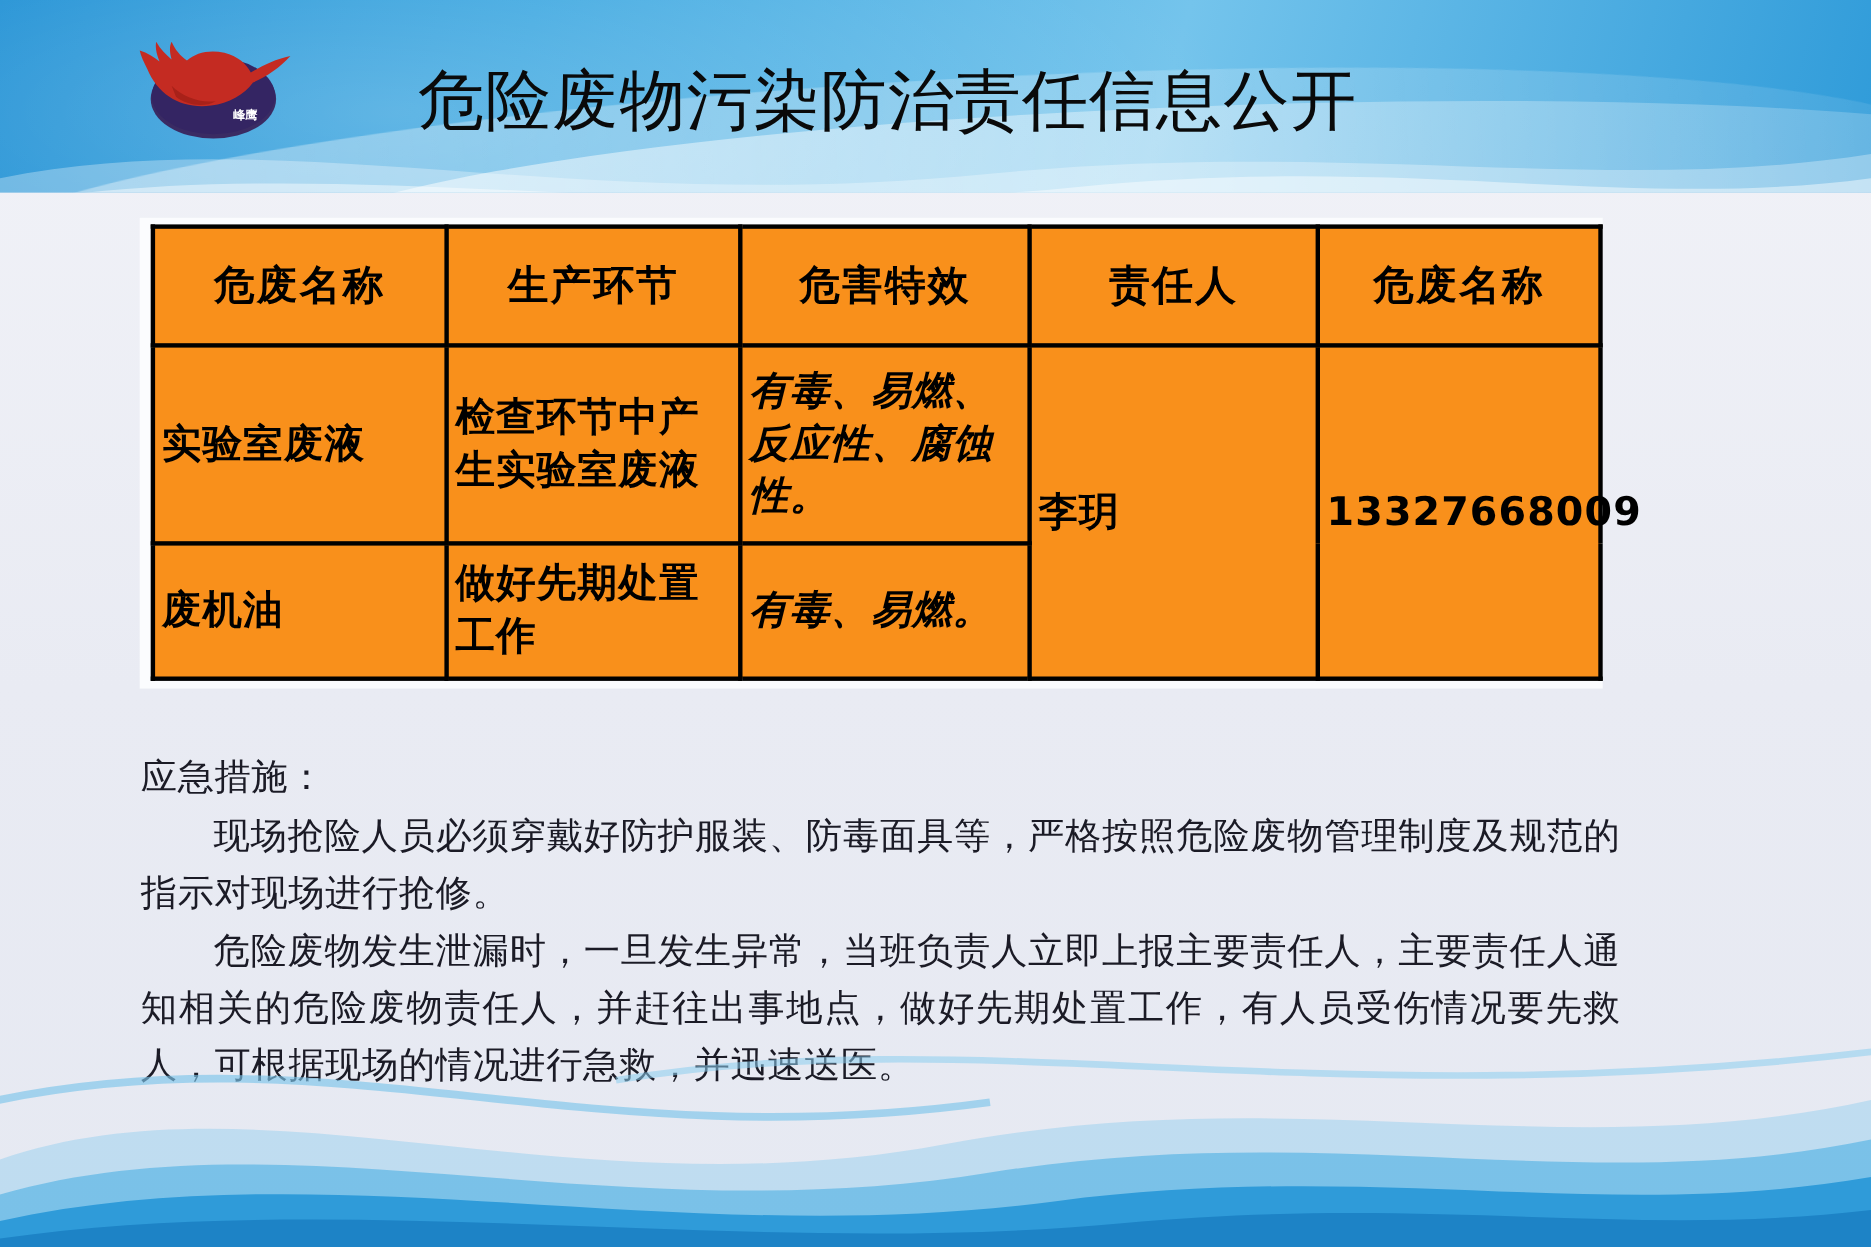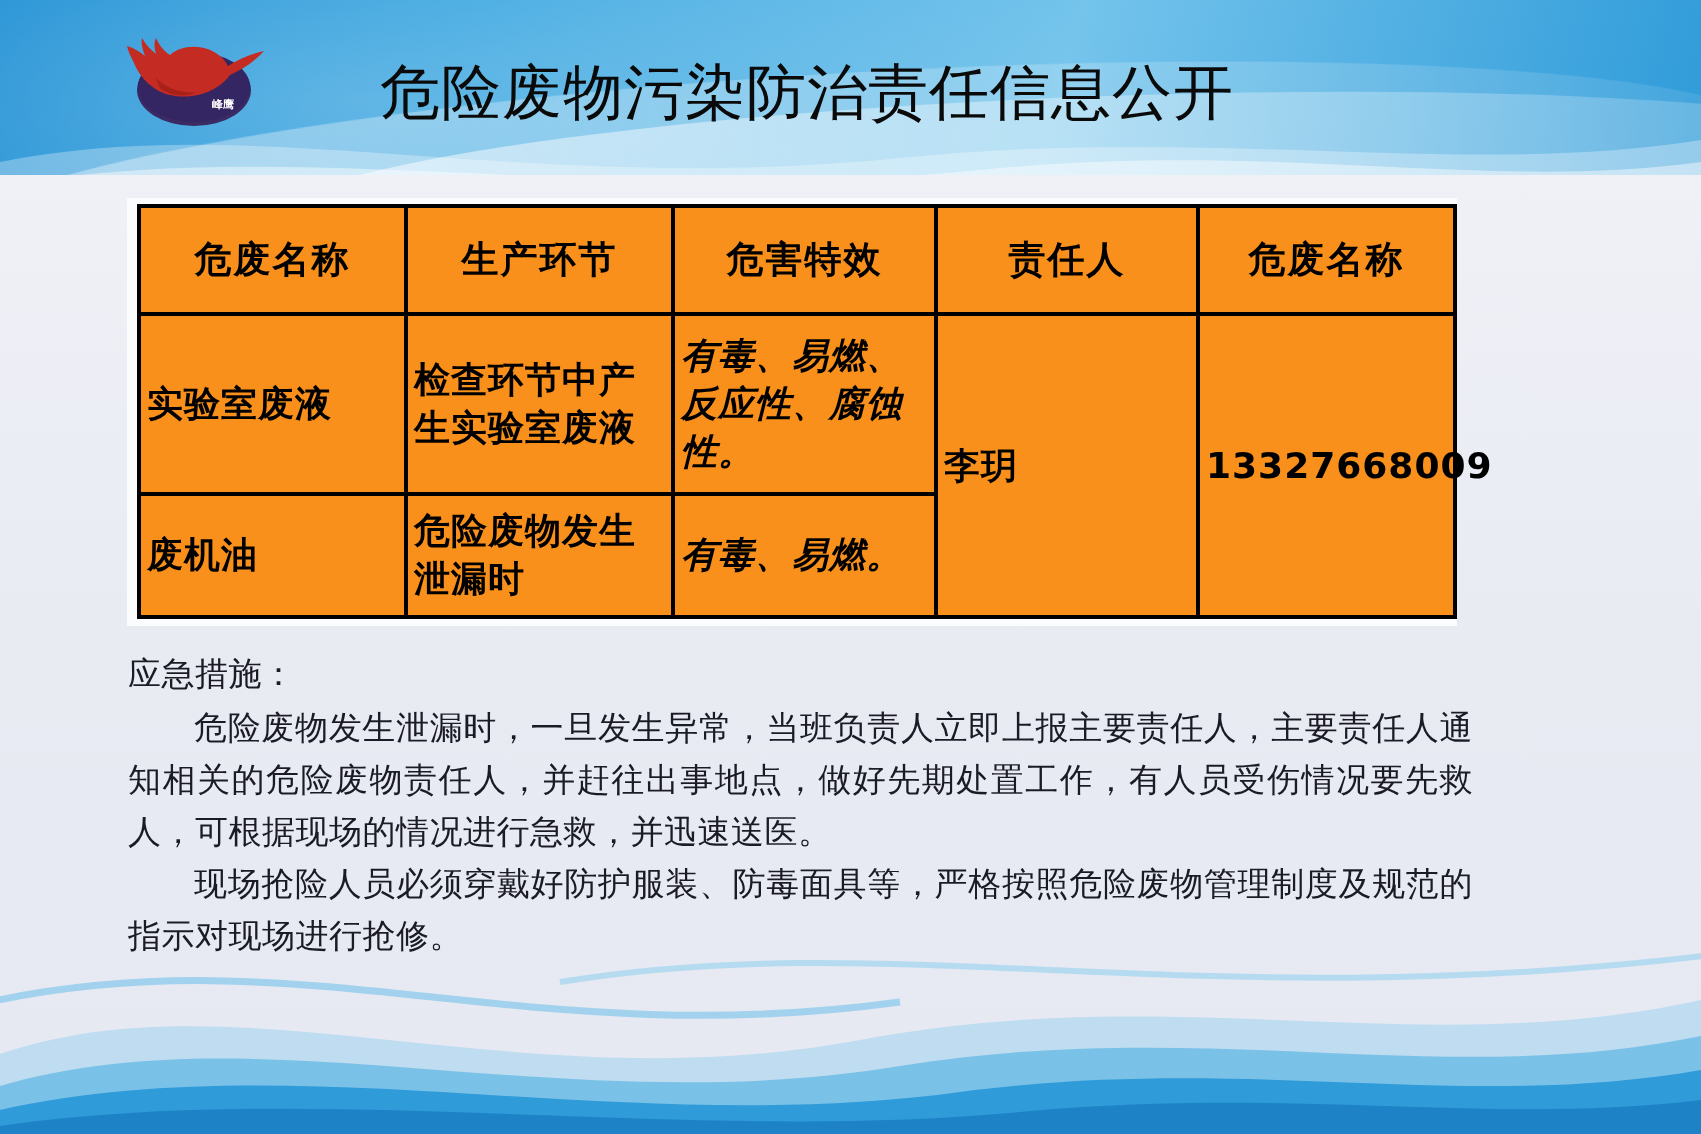--- a/index.html
+++ b/index.html
@@ -101,21 +101,21 @@
   td.c-hazard { font-size:35px; line-height:52px; text-align:left; padding-left:14px;font-style:italic; }
   td.c-person { font-size:37px; }
   td.c-phone  { font-size:37px; font-weight:normal;
                 font-family:"DejaVu Sans","Liberation Sans",sans-serif; letter-spacing:0px;}
 
   col.w1{width:267px;} col.w2{width:267px;} col.w3{width:263px;}
   col.w4{width:262px;} col.w5{width:257px;}
 
   
   .body-text {
-    position:absolute; left:128px; top:648px;
+    position:absolute; left:128px; top:680px;
     width:1345px;
     font-family:"DejaVu Serif","Liberation Serif",serif;
     font-size:33px;
     line-height:52px;
     color:#1b1b26;
     letter-spacing:0.5px;
   }
   .body-text .lead { display:block; margin-bottom:2px; }
   .body-text p { margin:0; text-align:justify; text-justify:inter-ideograph; }
   .body-text p.indent { text-indent:2em; }
@@ -179,30 +179,30 @@
     <tbody>
       <tr>
         <td class="c-name">实验室废液</td>
         <td class="c-stage">检查环节中产生实验室废液</td>
         <td class="c-hazard">有毒、易燃、反应性、腐蚀性。</td>
         <td class="c-person" rowspan="2">李玥</td>
         <td class="c-phone" rowspan="2">13327668009</td>
       </tr>
       <tr>
         <td class="c-name">废机油</td>
-        <td class="c-stage">危险废物发生泄漏时</td>
+        <td class="c-stage">做好先期处置工作</td>
         <td class="c-hazard" style="padding-left:6px;">有毒、易燃。</td>
       </tr>
     </tbody>
   </table>
 
   <div class="body-text">
     <span class="lead">应急措施：</span>
+    <p class="indent">现场抢险人员必须穿戴好防护服装、防毒面具等，严格按照危险废物管理制度及规范的指示对现场进行抢修。</p>
     <p class="indent">危险废物发生泄漏时，一旦发生异常，当班负责人立即上报主要责任人，主要责任人通知相关的危险废物责任人，并赶往出事地点，做好先期处置工作，有人员受伤情况要先救人，可根据现场的情况进行急救，并迅速送医。</p>
-    <p class="indent">现场抢险人员必须穿戴好防护服装、防毒面具等，严格按照危险废物管理制度及规范的指示对现场进行抢修。</p>
   </div>
 
   <svg class="wave-wrap" viewBox="0 0 1701 330" preserveAspectRatio="none">
     <path d="M0,250 C240,168 520,300 860,236 C1180,176 1420,258 1701,196 L1701,330 L0,330 Z" fill="#9fd2ef" opacity="0.55"></path>
     <path d="M0,282 C260,206 560,318 900,262 C1210,212 1440,286 1701,232 L1701,330 L0,330 Z" fill="#63b8e6" opacity="0.75"></path>
     <path d="M0,306 C300,240 620,334 960,288 C1250,250 1460,308 1701,266 L1701,330 L0,330 Z" fill="#2f9bd9"></path>
     <path d="M0,322 C320,276 680,340 1020,308 C1300,282 1480,322 1701,296 L1701,330 L0,330 Z" fill="#1d83c6"></path>
     <path d="M-20,200 C300,128 520,250 900,198" stroke="#7cc4ea" stroke-width="7" fill="none" opacity="0.65"></path>
     <path d="M560,178 C900,122 1200,214 1720,150" stroke="#8ccdee" stroke-width="6" fill="none" opacity="0.55"></path>
   </svg>

